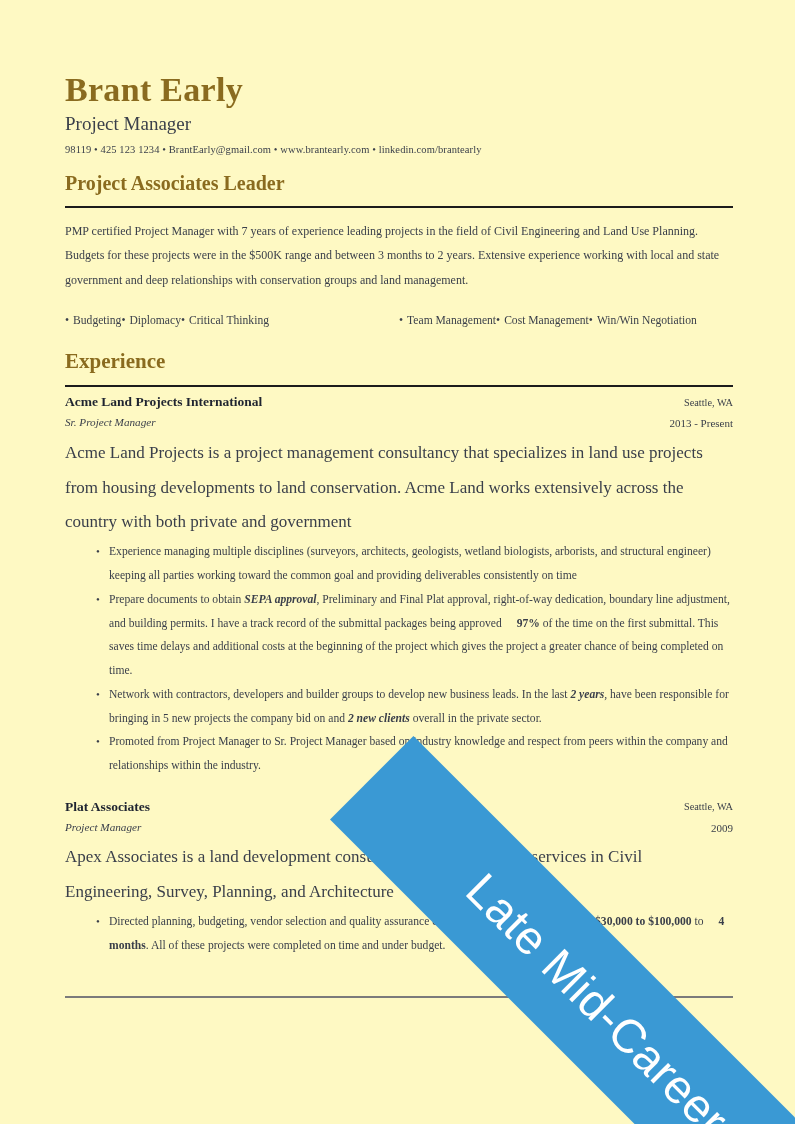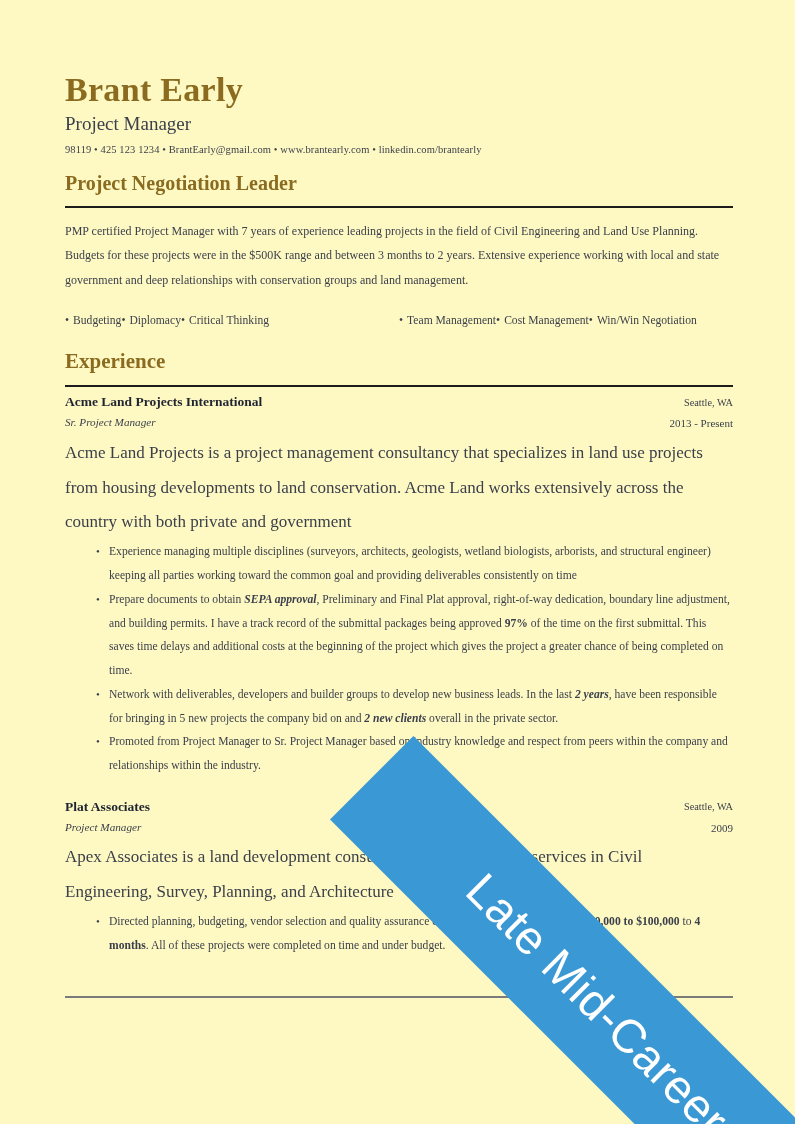--- a/index.html
+++ b/index.html
@@ -149,21 +149,21 @@
     padding-left: 13px;
   }
   ul.bullets li::before {
     content: "\2022";
     position: absolute;
     left: 0;
     top: 0;
     font-size: 11px;
     color: #3a3f4a;
   }
-  b { font-weight: bold; }
+  b { font-weight: bold; margin-left: 12px; }
   .bi { font-weight: bold; font-style: italic; }
 
   .spacer-exp { height: 14px; }
   .bottom-rule-wrap {
     position: absolute;
     left: 65px;
     top: 996px;
     width: 668px;
   }
 
@@ -204,21 +204,21 @@
 <div class="page">
 
   <div class="content">
 
     <div>
       <h1 class="name">Brant Early</h1>
       <div class="job-title">Project Manager</div>
       <div class="contact">98119 • 425 123 1234 • BrantEarly@gmail.com • www.brantearly.com • linkedin.com/brantearly</div>
     </div>
 
-    <h2 class="section-heading">Project Negotiation Leader</h2>
+    <h2 class="section-heading">Project Associates Leader</h2>
     <hr class="rule-dark">
     <p class="summary">PMP certified Project Manager with 7 years of experience leading projects in the field of Civil Engineering and Land Use Planning. Budgets for these projects were in the $500K range and between 3 months to 2 years. Extensive experience working with local and state government and deep relationships with conservation groups and land management.</p>
 
     <div class="skills">
       <div class="skills-col">
         <div class="skill"><span class="bullet">•</span><span>Budgeting</span></div>
         <div class="skill"><span class="bullet">•</span><span>Diplomacy</span></div>
         <div class="skill"><span class="bullet">•</span><span>Critical Thinking</span></div>
       </div>
       <div class="skills-col">
@@ -237,21 +237,21 @@
         <div class="location">Seattle, WA</div>
       </div>
       <div class="exp-row">
         <div class="role">Sr. Project Manager</div>
         <div class="dates">2013 - Present</div>
       </div>
       <p class="exp-desc">Acme Land Projects is a project management consultancy that specializes in land use projects from housing developments to land conservation. Acme Land works extensively across the country with both private and government</p>
       <ul class="bullets">
           <li><span>Experience managing multiple disciplines (surveyors, architects, geologists, wetland biologists, arborists, and structural engineer) keeping all parties working toward the common goal and providing deliverables consistently on time</span></li>
           <li><span>Prepare documents to obtain </span><span class="bi">SEPA approval</span><span>, Preliminary and Final Plat approval, right-of-way dedication, boundary line adjustment, and building permits. I have a track record of the submittal packages being approved </span><b>97%</b><span> of the time on the first submittal. This saves time delays and additional costs at the beginning of the project which gives the project a greater chance of being completed on time.</span></li>
-          <li><span>Network with deliverables, developers and builder groups to develop new business leads. In the last </span><span class="bi">2 years</span><span>, have been responsible for bringing in 5 new projects the company bid on and </span><span class="bi">2 new clients</span><span> overall in the private sector.</span></li>
+          <li><span>Network with contractors, developers and builder groups to develop new business leads. In the last </span><span class="bi">2 years</span><span>, have been responsible for bringing in 5 new projects the company bid on and </span><span class="bi">2 new clients</span><span> overall in the private sector.</span></li>
           <li><span>Promoted from Project Manager to Sr. Project Manager based on industry knowledge and respect from peers within the company and relationships within the industry.</span></li>
         </ul>
     </div>
 
     <div class="spacer-exp"></div>
 
     <div class="exp-block">
       <div class="exp-row">
         <div class="company">Plat Associates</div>
         <div class="location">Seattle, WA</div>

